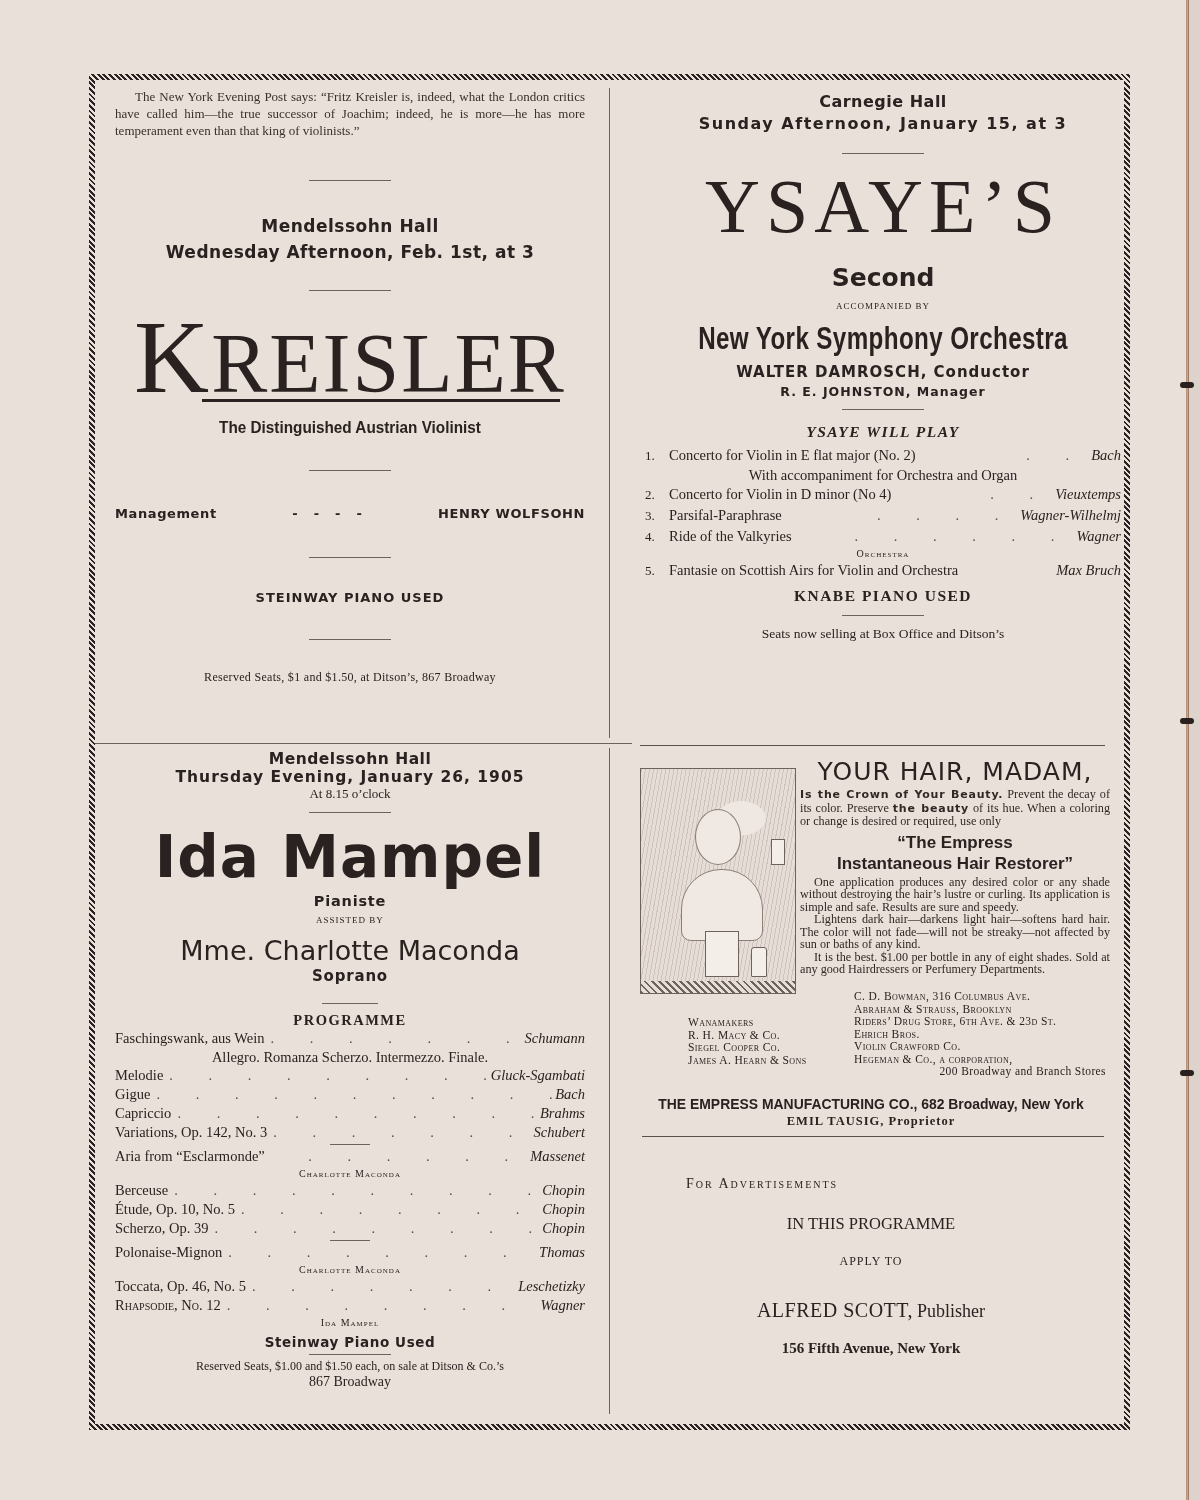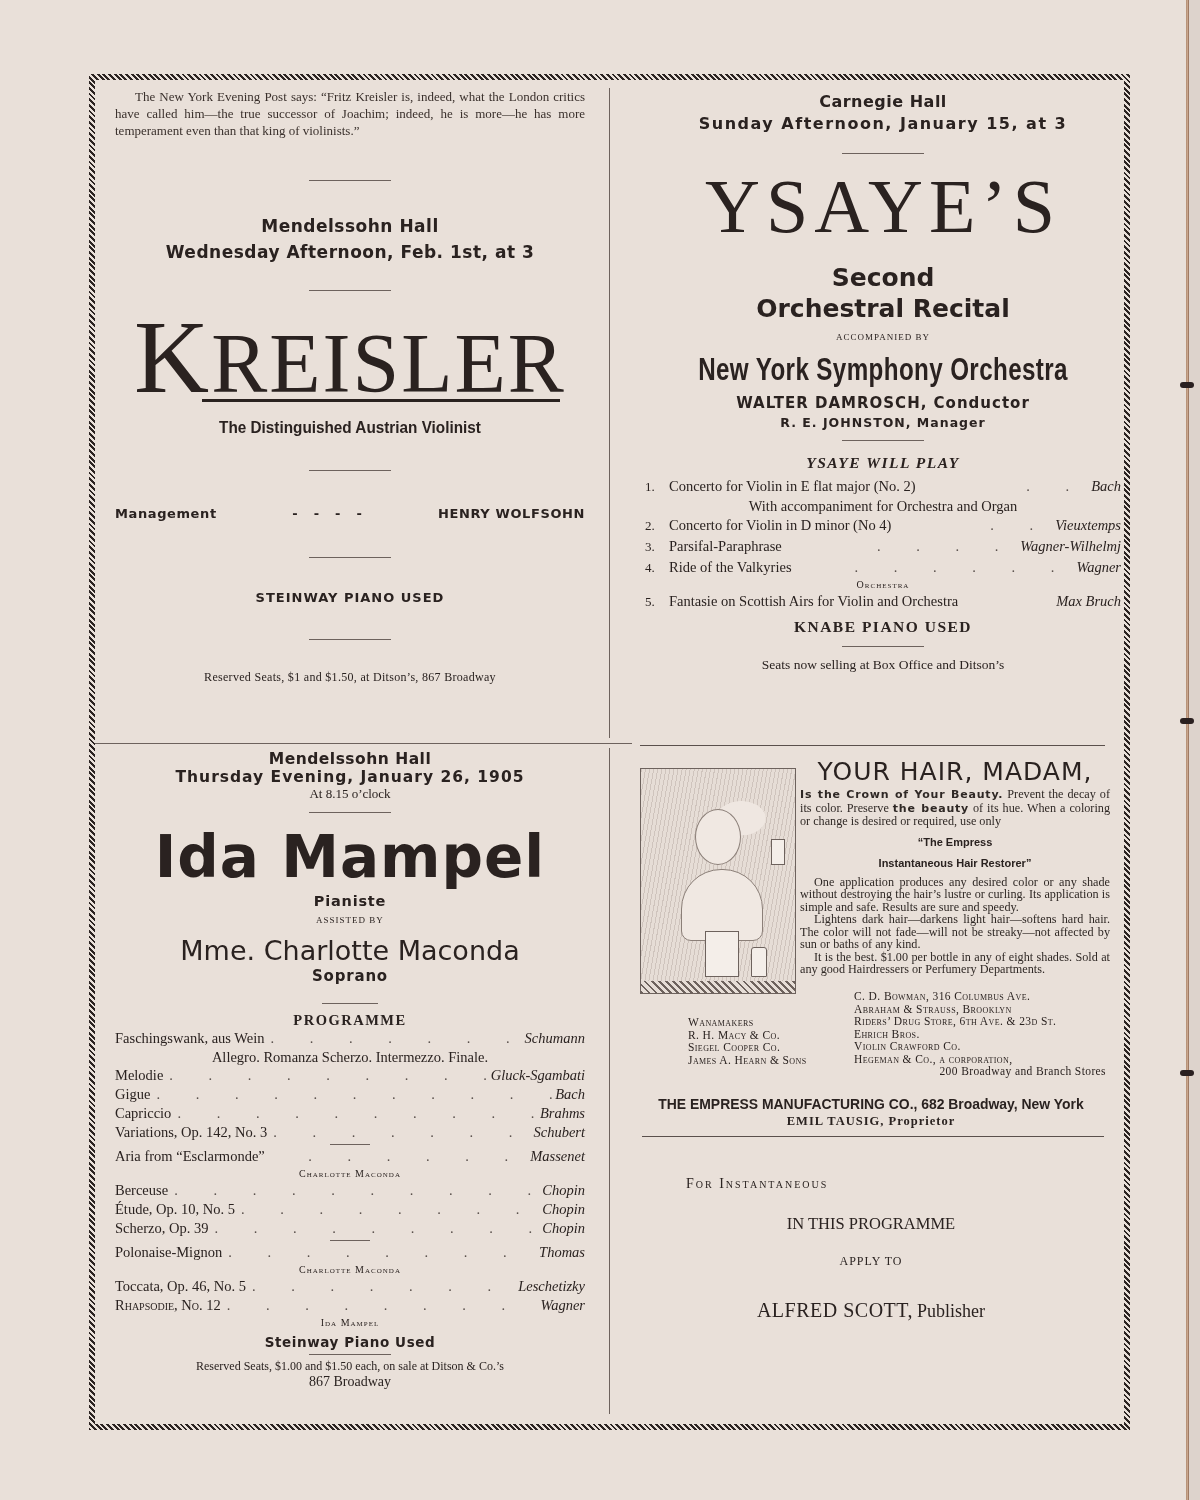--- a/index.html
+++ b/index.html
@@ -74,21 +74,21 @@
   }
   .hair-head { position:absolute; left:54px; top:40px; width:44px; height:54px; border-radius:50%; background:#f0e8e2; border:1px solid #8b7f78; }
   .hair-body { position:absolute; left:40px; top:100px; width:80px; height:70px; border-radius:40px 40px 10px 10px; background:#f0e8e2; border:1px solid #8b7f78; }
   .hair-box { position:absolute; left:64px; top:162px; width:32px; height:44px; background:#f4eee9; border:1px solid #6d625d; }
   .hair-bottle { position:absolute; left:110px; top:178px; width:14px; height:28px; background:#f4eee9; border:1px solid #6d625d; border-radius:3px 3px 1px 1px; }
   .hair-hand-bottle { position:absolute; left:130px; top:70px; width:12px; height:24px; background:#f4eee9; border:1px solid #6d625d; }
   .hair-base { position:absolute; left:0; bottom:0; width:100%; height:12px; background:repeating-linear-gradient(45deg,#6d625d 0 2px,#e6ddd6 2px 5px); }
   .ad-title { font-family:"DejaVu Sans", sans-serif; font-size:25px; letter-spacing:1px; line-height:28px; text-align:center; }
   .ad-text { font-size:12.2px; line-height:12.5px; text-align:justify; color:#2f2825; }
   .ad-strong { font-family:"DejaVu Sans", sans-serif; font-weight:bold; font-size:11px; letter-spacing:0.8px; }
-  .ad-cond { font-family:"Liberation Sans", sans-serif; font-weight:bold; font-size:11px; line-height:21px; text-align:center; }
+  .ad-cond { font-family:"Liberation Sans", sans-serif; font-weight:bold; font-size:17px; line-height:21px; text-align:center; }
   .stores { display:flex; font-size:11.5px; line-height:12.5px; font-variant:small-caps; letter-spacing:0.4px; }
   .scott { font-family:"Liberation Serif", serif; text-align:center; }
 </style>
 </head>
 <body>
 
 <div class="page-edge-shadow"></div>
 <div class="page-edge"></div>
 <div class="binding-hole" style="top:382px"></div>
 <div class="binding-hole" style="top:718px"></div>
@@ -121,21 +121,20 @@
   <div class="rule" style="width:82px;margin-top:34px;"></div>
   <div class="c price-line" style="margin-top:30px;">Reserved Seats, $1 and $1.50, at Ditson’s, 867 Broadway</div>
 </div>
 
 <div class="panel" id="p-tr">
   <div class="c hall-title" style="font-size:16px;margin-top:2px;">Carnegie Hall</div>
   <div class="c hall-title" style="font-size:16px;letter-spacing:1.5px;margin-top:3px;">Sunday Afternoon, January 15, at 3</div>
   <div class="rule" style="width:82px;margin-top:20px;"></div>
   <div class="c ysaye" style="margin-top:14px;">YSAYE’S</div>
   <div class="c h-sans-big" style="margin-top:18px;">Second</div>
-  <div class="c h-sans-big">Orchestral Recital</div>
   <div class="c" style="font-size:9px;letter-spacing:1px;margin-top:8px;">ACCOMPANIED BY</div>
   <div class="c" style="margin-top:10px;"><span class="condensed">New York Symphony Orchestra</span></div>
   <div class="c sans b" style="font-size:15px;letter-spacing:1px;margin-top:6px;">WALTER DAMROSCH, Conductor</div>
   <div class="c sans b" style="font-size:12.5px;letter-spacing:1px;margin-top:3px;">R. E. JOHNSTON, Manager</div>
   <div class="rule" style="width:82px;margin-top:10px;"></div>
   <div class="c b serif" style="font-size:15.5px;letter-spacing:1.5px;margin-top:13px;font-style:italic;">YSAYE WILL PLAY</div>
 
   <div style="margin-top:4px;">
     <div class="prog-row">
       <span class="num">1.</span>
@@ -295,18 +294,19 @@
       <div>Violin Crawford Co.</div>
       <div>Hegeman &amp; Co., a corporation,</div>
       <div style="text-align:right;font-variant:normal;">200 Broadway and Branch Stores</div>
     </div>
   </div>
   <div class="ad-cond" style="position:absolute;left:0;top:336px;width:470px;font-size:14.5px;transform:scaleX(0.96);">THE EMPRESS MANUFACTURING CO., 682 Broadway, New York</div>
   <div class="c b serif" style="position:absolute;left:0;top:356px;width:470px;font-size:12.5px;letter-spacing:1px;">EMIL TAUSIG, Proprietor</div>
   <div style="position:absolute;left:6px;top:378px;width:462px;height:1px;background:#5a504c;"></div>
 
   <div class="scott" style="position:absolute;left:0;top:418px;width:470px;">
-    <div style="font-size:14px;letter-spacing:2px;padding-left:50px;text-align:left;font-variant:small-caps;">For Instantaneous</div>
+    <div style="font-size:14px;letter-spacing:2px;padding-left:50px;text-align:left;font-variant:small-caps;">For Advertisements</div>
     <div style="font-size:16.5px;margin-top:22px;">IN THIS PROGRAMME</div>
     <div style="font-size:12px;letter-spacing:1px;margin-top:20px;">APPLY TO</div>
     <div style="margin-top:30px;"><span style="font-size:20px;letter-spacing:0.5px;">ALFRED SCOTT,</span> <span style="font-size:18px;">Publisher</span></div>
+    <div class="b" style="font-size:15px;margin-top:18px;">156 Fifth Avenue, New York</div>
   </div>
 </div>
 
 </body></html>

